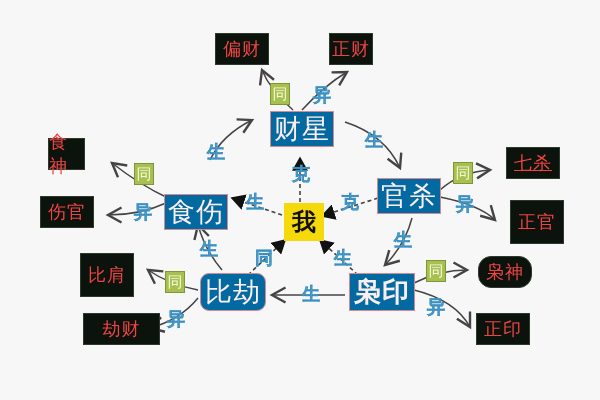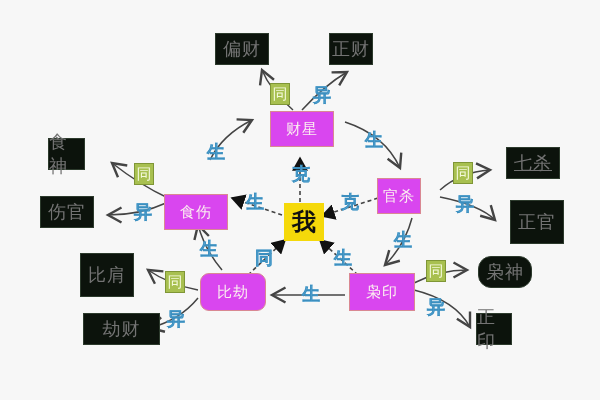--- a/index.html
+++ b/index.html
@@ -1,23 +1,23 @@
 <!DOCTYPE html>
 <html><head>
 <meta charset="utf-8">
 <style>
   html, body { margin:0; padding:0; }
   body { width:600px; height:400px; background:#f7f7f7; position:relative; overflow:hidden;
          font-family:"DejaVu Sans", sans-serif; }
   svg.links { position:absolute; left:0; top:0; }
   .node { position:absolute; display:flex; align-items:center; justify-content:center;
-          color:#fbeef0; font-size:15px; background:#d946ef; border:1px solid #d98892;
+          color:#fbeef0; font-size:27px; background:#0369a1; border:1px solid #d98892;
           box-sizing:border-box; letter-spacing:1px; }
   .leaf { position:absolute; display:flex; align-items:center; justify-content:center;
-          background:#0c130c; color:#737373; font-size:18px; box-sizing:border-box;
+          background:#0c130c; color:#ef4444; font-size:18px; box-sizing:border-box;
           border:1px solid #2c3a2c; letter-spacing:1px; }
   .me { position:absolute; display:flex; align-items:center; justify-content:center;
         background:#f5d90a; color:#111; font-size:24px; font-weight:bold; box-sizing:border-box; }
   .lbl { position:absolute; color:#7ec5ee; font-size:18px; font-weight:bold;
          -webkit-text-stroke:0.4px #3c8fbf; line-height:1; }
   .same { position:absolute; background:#a8c050; color:#f2f8d8; font-size:15px;
           display:flex; align-items:center; justify-content:center; width:20px; height:22px;
           border:1px solid #7f9636; box-sizing:border-box; }
 </style>
 </head>
@@ -66,27 +66,27 @@
 
 <div class="leaf" style="left:215px;top:33px;width:54px;height:32px;">偏财</div>
 <div class="leaf" style="left:329px;top:33px;width:44px;height:32px;">正财</div>
 <div class="leaf" style="left:48px;top:138px;width:37px;height:32px;">食神</div>
 <div class="leaf" style="left:40px;top:196px;width:54px;height:32px;">伤官</div>
 <div class="leaf" style="left:506px;top:147px;width:54px;height:32px;text-decoration:underline;">七杀</div>
 <div class="leaf" style="left:510px;top:200px;width:54px;height:44px;">正官</div>
 <div class="leaf" style="left:80px;top:253px;width:54px;height:44px;">比肩</div>
 <div class="leaf" style="left:83px;top:313px;width:77px;height:32px;">劫财</div>
 <div class="leaf" style="left:478px;top:256px;width:54px;height:32px;border-radius:13px;">枭神</div>
-<div class="leaf" style="left:476px;top:313px;width:36px;height:32px;">正印</div>
+<div class="leaf" style="left:476px;top:313px;width:54px;height:32px;">正印</div>
 
 <div class="node" style="left:270px;top:111px;width:64px;height:36px;">财星</div>
 <div class="node" style="left:164px;top:178px;width:64px;height:36px;margin-top:16px;">食伤</div>
-<div class="node" style="left:377px;top:178px;width:44px;height:36px;font-family:Liberation Serif, serif;">官杀</div>
+<div class="node" style="left:377px;top:178px;width:64px;height:36px;font-family:Liberation Serif, serif;">官杀</div>
 <div class="node" style="left:200px;top:273px;width:66px;height:38px;border-radius:9px;">比劫</div>
-<div class="node" style="left:349px;top:273px;width:66px;height:38px;">枭印</div>
+<div class="node" style="left:349px;top:273px;width:66px;height:38px;font-weight:bold;">枭印</div>
 
 <div class="me" style="left:284px;top:203px;width:40px;height:38px;">我</div>
 
 <span class="lbl" style="left:207px;top:143px;">生</span>
 <span class="lbl" style="left:365px;top:131px;">生</span>
 <span class="lbl" style="left:394px;top:231px;">生</span>
 <span class="lbl" style="left:302px;top:285px;">生</span>
 <span class="lbl" style="left:200px;top:240px;">生</span>
 <span class="lbl" style="left:246px;top:193px;">生</span>
 <span class="lbl" style="left:334px;top:249px;">生</span>

